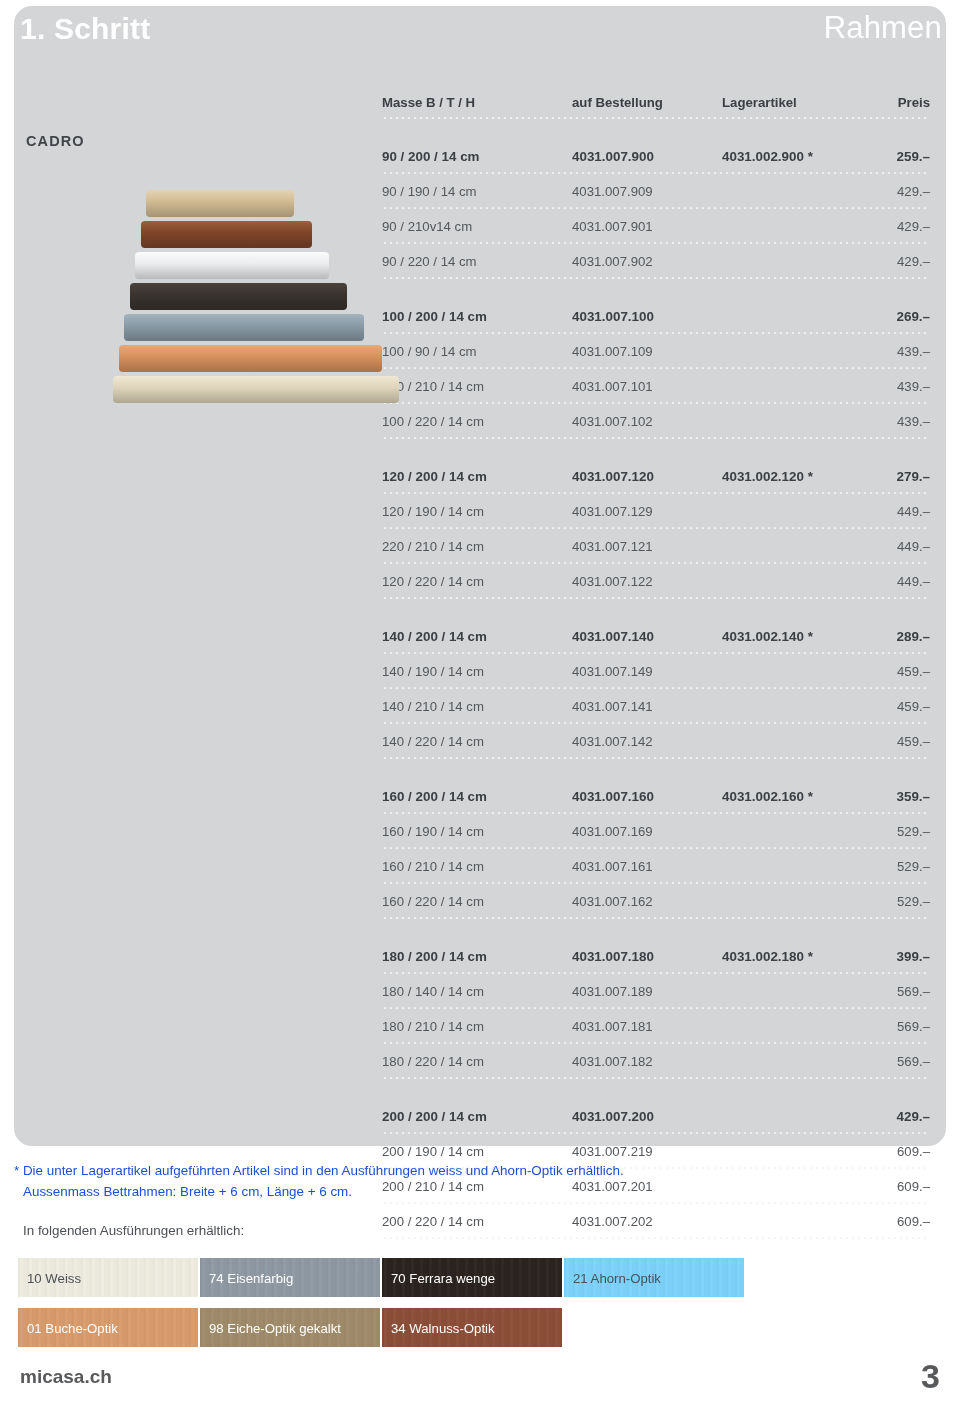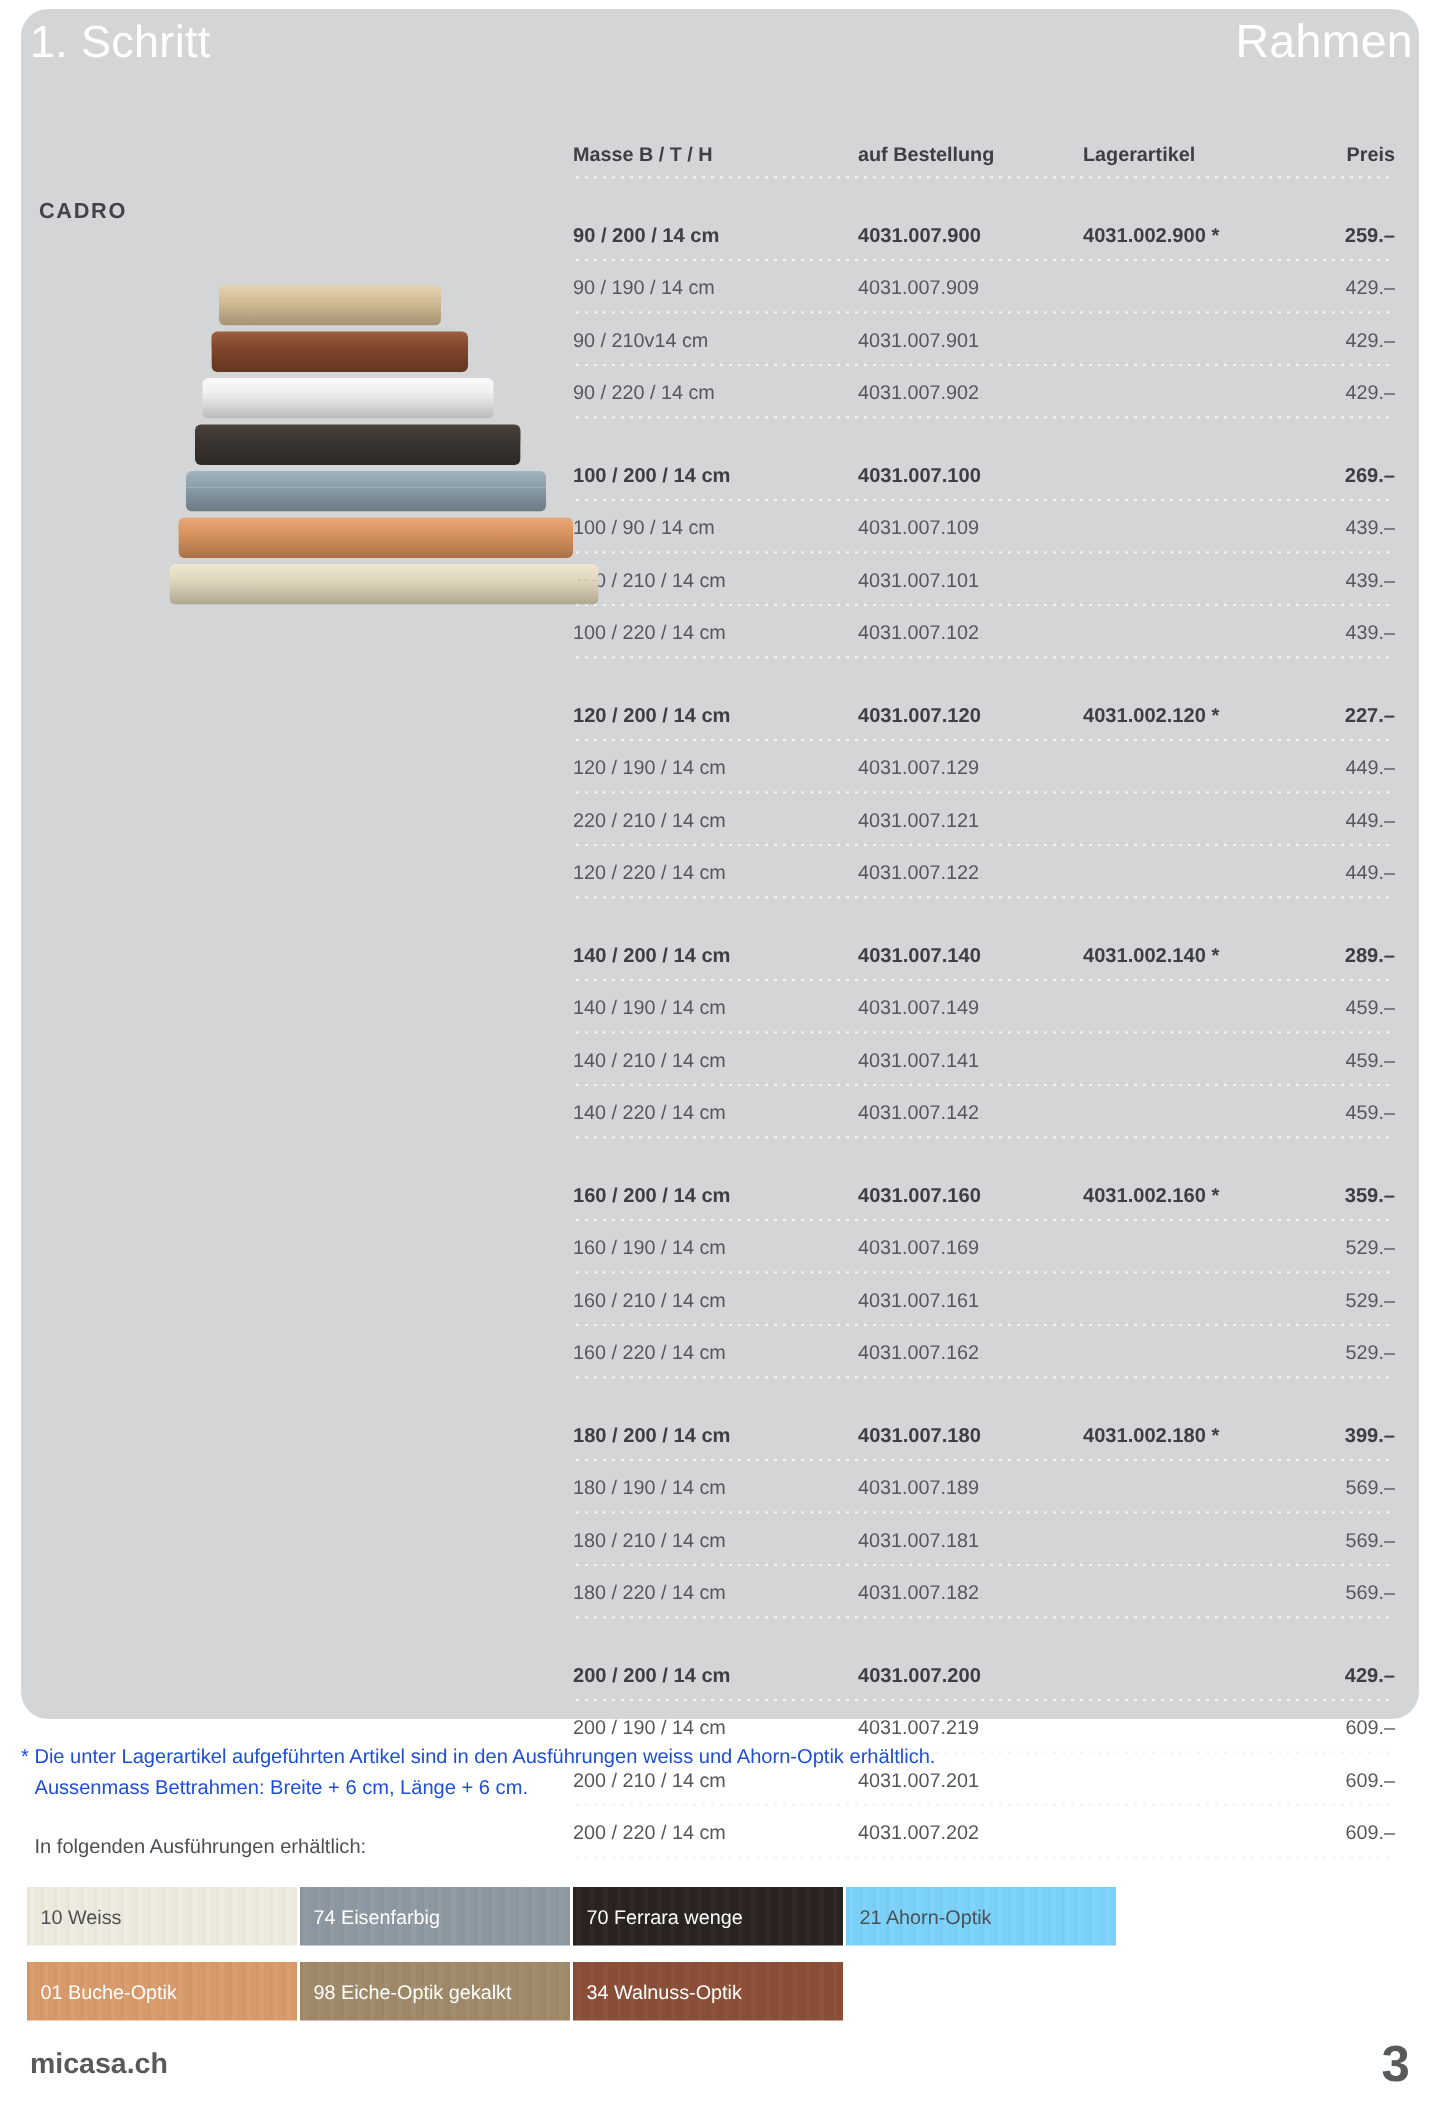--- a/index.html
+++ b/index.html
@@ -16,21 +16,21 @@
     position: absolute;
     left: 14px; top: 6px;
     width: 932px; height: 1140px;
     background: #d3d5d6;
     border-radius: 18px;
   }
 
   
   .hdr-step {
     position: absolute; left: 20px; top: 12px;
-    font-size: 30px; font-weight: 400; color: #ffffff;
+    font-size: 30px; font-weight: 700; color: #ffffff;
     letter-spacing: .2px; white-space: nowrap;
   }
   .hdr-title {
     position: absolute; right: 18px; top: 10px;
     font-size: 31px; font-weight: 300; color: #ffffff;
     letter-spacing: .2px; white-space: nowrap;
   }
 
   
   .brand {
@@ -221,21 +221,21 @@
           <div class="cell order">4031.007.102</div>
           <div class="cell stock"></div>
           <div class="cell price">439.–</div>
         </div>
         <div class="dots"></div>
         <div class="grp-gap"></div>
         <div class="row main">
           <div class="cell size">120 / 200 / 14 cm</div>
           <div class="cell order">4031.007.120</div>
           <div class="cell stock">4031.002.120 *</div>
-          <div class="cell price">227.–</div>
+          <div class="cell price">279.–</div>
         </div>
         <div class="dots"></div>
         <div class="row">
           <div class="cell size">120 / 190 / 14 cm</div>
           <div class="cell order">4031.007.129</div>
           <div class="cell stock"></div>
           <div class="cell price">449.–</div>
         </div>
         <div class="dots"></div>
         <div class="row">
@@ -312,21 +312,21 @@
         <div class="dots"></div>
         <div class="grp-gap"></div>
         <div class="row main">
           <div class="cell size">180 / 200 / 14 cm</div>
           <div class="cell order">4031.007.180</div>
           <div class="cell stock">4031.002.180 *</div>
           <div class="cell price">399.–</div>
         </div>
         <div class="dots"></div>
         <div class="row">
-          <div class="cell size">180 / 190 / 14 cm</div>
+          <div class="cell size">180 / 140 / 14 cm</div>
           <div class="cell order">4031.007.189</div>
           <div class="cell stock"></div>
           <div class="cell price">569.–</div>
         </div>
         <div class="dots"></div>
         <div class="row">
           <div class="cell size">180 / 210 / 14 cm</div>
           <div class="cell order">4031.007.181</div>
           <div class="cell stock"></div>
           <div class="cell price">569.–</div>

